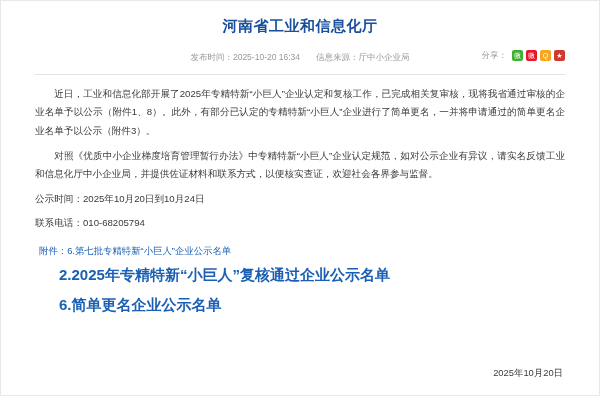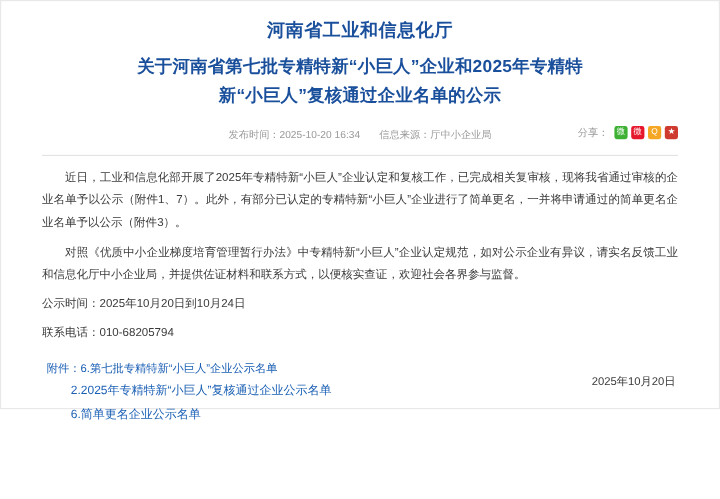--- a/index.html
+++ b/index.html
@@ -10,21 +10,21 @@
     width: 600px;
     height: 416px;
     background: #ffffff;
     font-family: "Liberation Sans", sans-serif;
     color: #333333;
     overflow: hidden;
   }
   .page {
     position: relative;
     width: 600px;
-    height: 341px;
+    height: 396px;
     box-sizing: border-box;
     padding: 0;
     background: #fff;
     border: 1px solid #e8e8e8;
   }
   .header {
     padding: 14px 40px 0 40px;
     text-align: center;
   }
   .org-title {
@@ -111,27 +111,28 @@
   .attach-list {
     margin-top: 10px;
     padding-left: 4px;
   }
   .attach-head {
     font-size: 9.4px;
     color: #1a5fb4;
     line-height: 1.9;
   }
   .attach-item {
-    font-size: 10px;
+    font-size: 15px;
     color: #1a5fb4;
     line-height: 2.0;
     padding-left: 20px;
     text-decoration: none;
     display: block;
     cursor: pointer;
+    font-weight: bold;
   }
   .attach-head .attach-inline {
     color: #1a5fb4;
     text-decoration: none;
     cursor: pointer;
   }
   .date-line {
     position: absolute;
     right: 36px;
     bottom: 15px;
@@ -139,24 +140,20 @@
     color: #3a3a3a;
   }
 </style>
 </head>
 <body>
 
 <div class="page">
 
   <div class="header">
     <div class="org-title">河南省工业和信息化厅</div>
-    <div class="doc-title">
-      <div>关于河南省第七批专精特新“小巨人”企业和2025年专精特</div>
-      <div>新“小巨人”复核通过企业名单的公示</div>
-    </div>
   </div>
 
   <div class="meta-bar">
     <div class="meta-left">
       <span class="meta-item">发布时间：2025-10-20 16:34</span>
       <span class="meta-item">信息来源：厅中小企业局</span>
     </div>
     <div class="share-box">
       <span class="share-label">分享：</span>
       <span class="share-icon si-wechat">
@@ -170,21 +167,21 @@
         </span>
       <span class="share-icon si-more">
           <span class="si-glyph">★</span>
         </span>
     </div>
   </div>
 
   <div class="divider"></div>
 
   <div class="body">
-    <p class="para">近日，工业和信息化部开展了2025年专精特新“小巨人”企业认定和复核工作，已完成相关复审核，现将我省通过审核的企业名单予以公示（附件1、7）。此外，有部分已认定的专精特新“小巨人”企业进行了简单更名，一并将申请通过的简单更名企业名单予以公示（附件3）。</p>
+    <p class="para">近日，工业和信息化部开展了2025年专精特新“小巨人”企业认定和复核工作，已完成相关复审核，现将我省通过审核的企业名单予以公示（附件1、8）。此外，有部分已认定的专精特新“小巨人”企业进行了简单更名，一并将申请通过的简单更名企业名单予以公示（附件3）。</p>
     <p class="para">对照《优质中小企业梯度培育管理暂行办法》中专精特新“小巨人”企业认定规范，如对公示企业有异议，请实名反馈工业和信息化厅中小企业局，并提供佐证材料和联系方式，以便核实查证，欢迎社会各界参与监督。</p>
     <div class="line">公示时间：2025年10月20日到10月24日</div>
     <div class="line">联系电话：010-68205794</div>
 
     <div class="attach-list">
       <div class="attach-head">
         <span>附件：6.</span><a class="attach-inline">第七批专精特新“小巨人”企业公示名单</a>
       </div>
       <a class="attach-item">2.2025年专精特新“小巨人”复核通过企业公示名单</a>
       <a class="attach-item">6.简单更名企业公示名单</a>

